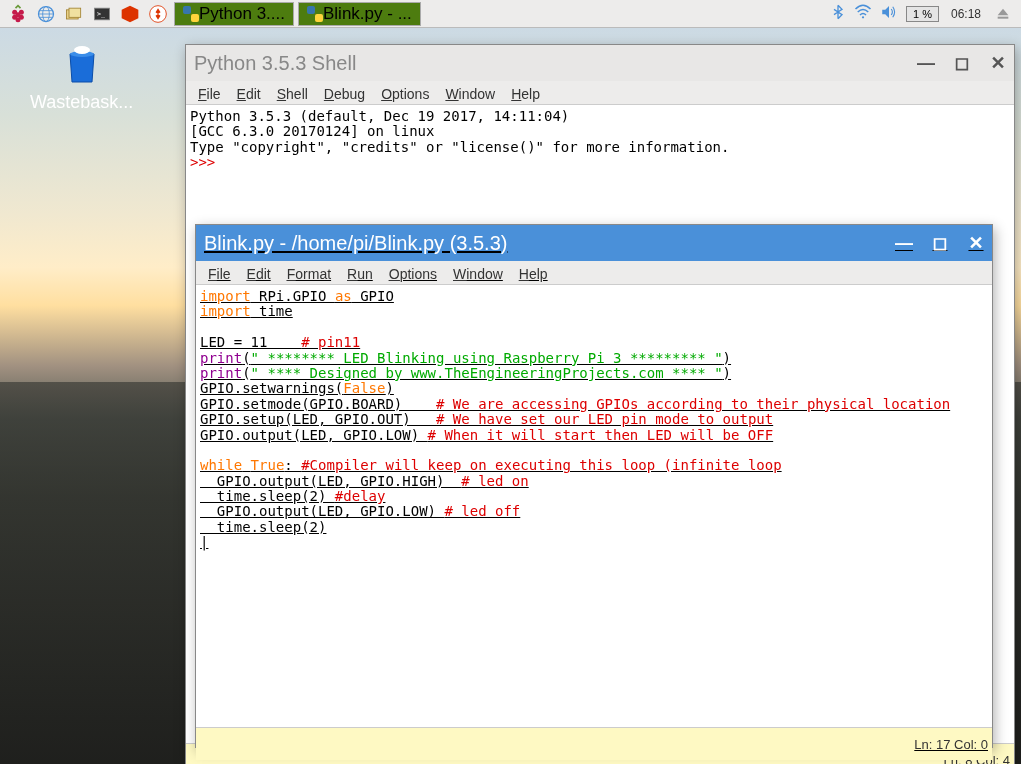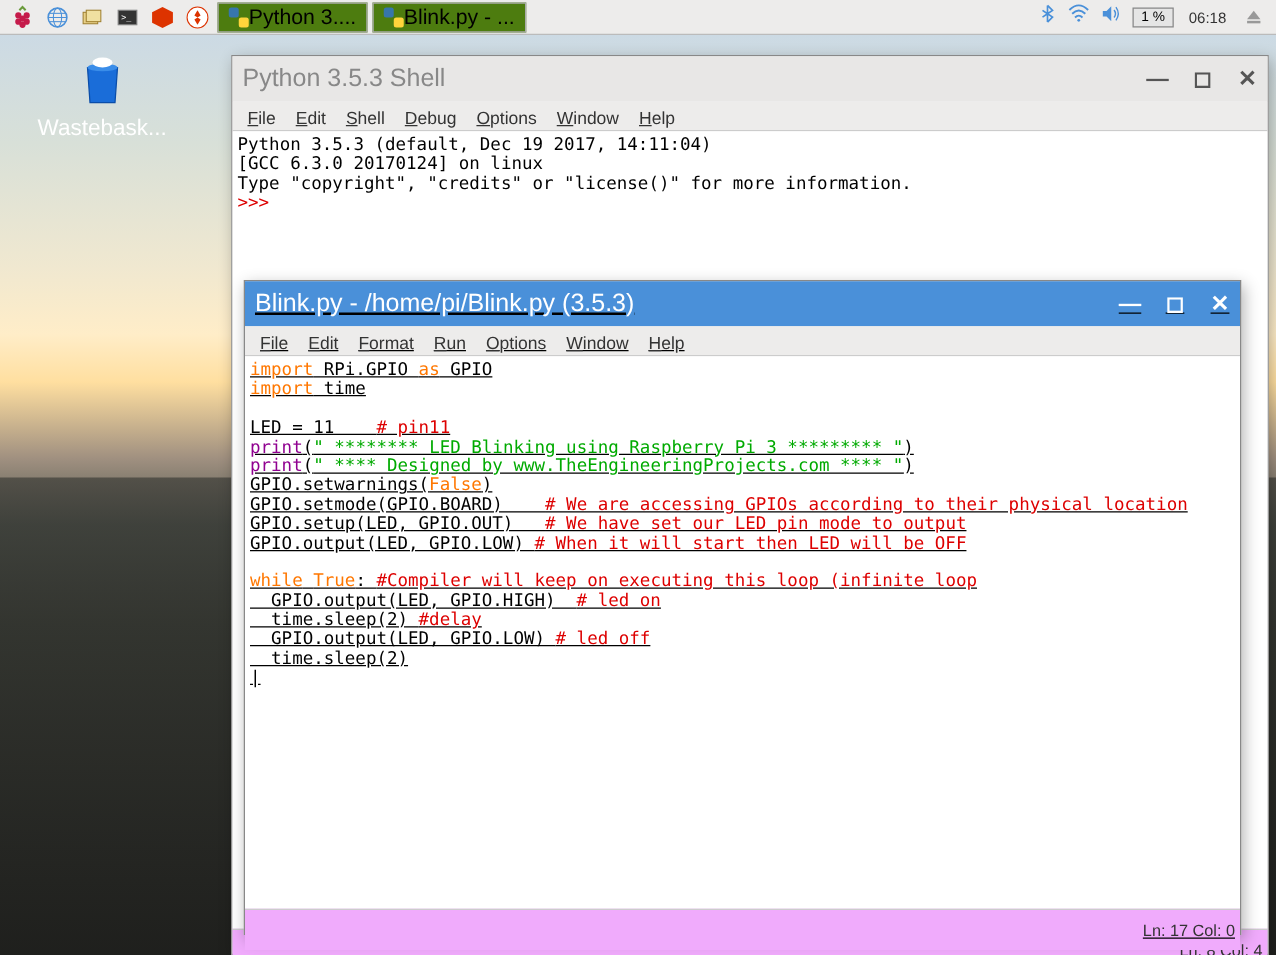--- a/index.html
+++ b/index.html
@@ -208,21 +208,21 @@
       white-space: pre;
     }
     .shell-content {
       height: calc(100% - 60px - 20px);
     }
     .editor-content {
       height: calc(100% - 60px - 20px);
     }
     .statusbar {
       height: 20px;
-      background: #f0abfc;
+      background: #fef9c3;
       border-top: 1px solid #ccc;
       display: flex;
       justify-content: flex-end;
       align-items: center;
       padding: 16px 4px;
       font-size: 13px;
       color: #333;
     }
     .kw { color: #ff7700; }
     .pu { color: #900090; }

